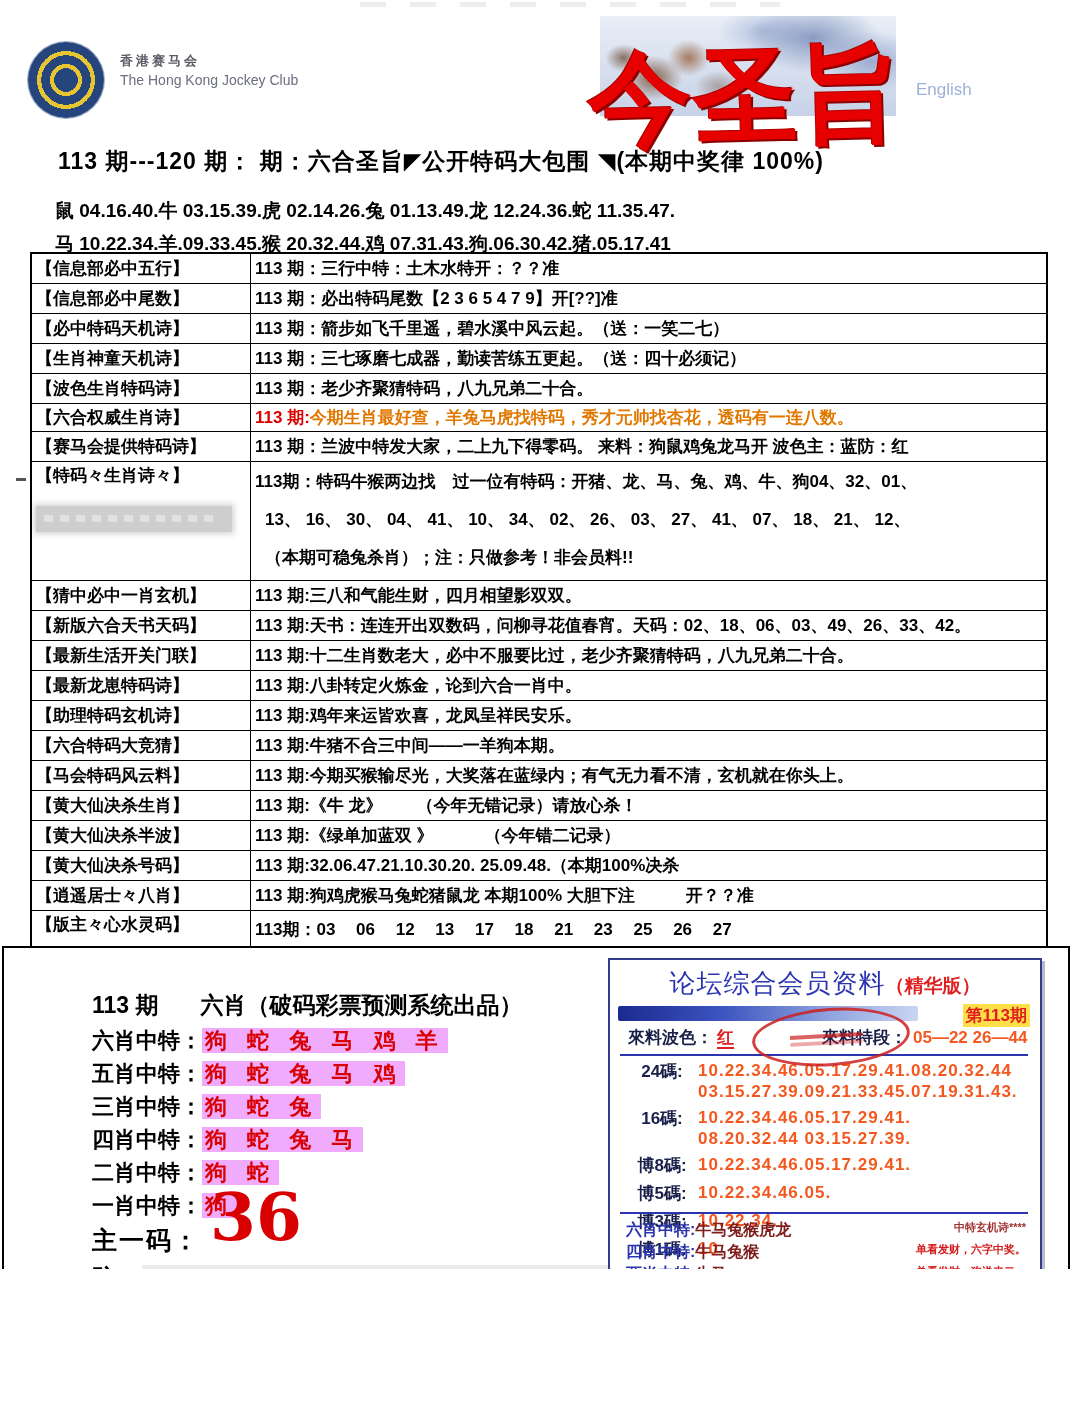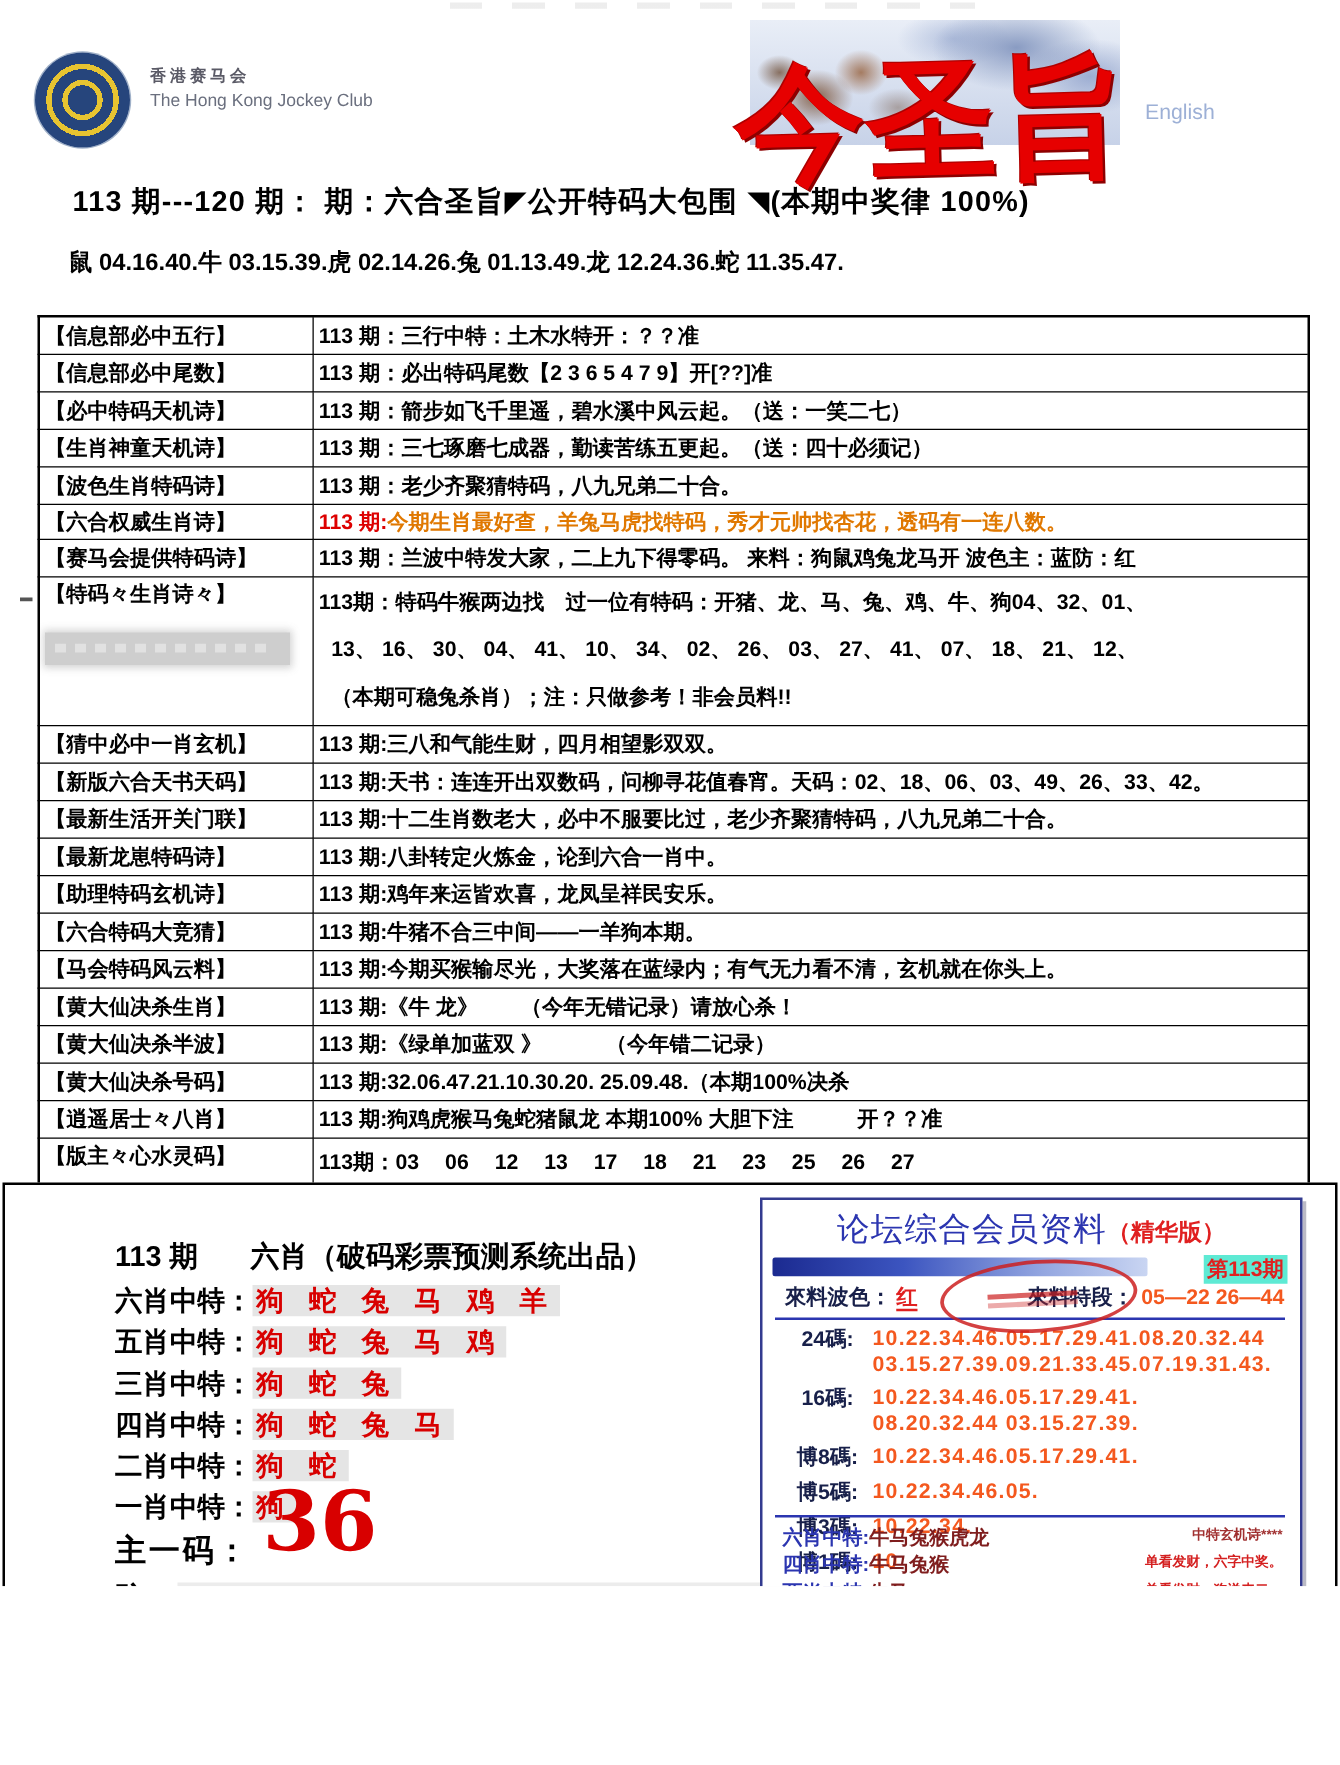--- a/index.html
+++ b/index.html
@@ -53,37 +53,37 @@
   .wm::after{content:"";position:absolute;left:8px;top:9px;width:170px;height:7px;
       background:repeating-linear-gradient(90deg,#dcdcdc 0 9px,#c6c6c6 9px 16px);}
   .stray-dash{position:absolute;left:16px;top:478px;width:10px;height:3px;background:#555;}
 
   
   .bottom-box{position:absolute;left:2px;top:946px;width:1064px;height:358px;border:2px solid #000;background:#fff;}
   .lp-title{position:absolute;left:92px;top:990px;font-size:23px;font-weight:bold;}
   .lp-title .t2{margin-left:42px;}
   .lp-list{position:absolute;left:92px;top:1026px;}
   .lp-row{height:33px;font-size:22px;font-weight:bold;}
-  .lp-row .val{color:#d80000;letter-spacing:7px;background:#e5e5e5;padding:0 3px;margin-top:36px;}
+  .lp-row .val{color:#d80000;letter-spacing:7px;background:#f0abfc;padding:0 3px;margin-top:36px;}
   .lp-main-lbl{position:absolute;left:92px;top:1224px;font-size:25px;font-weight:bold;letter-spacing:2px;}
   .lp-main-val{position:absolute;left:210px;top:1178px;font-size:66px;font-weight:bold;color:#d80000;
                font-family:"DejaVu Serif","Liberation Serif",serif;}
   .lp-guard{position:absolute;left:92px;top:1262px;font-size:25px;font-weight:bold;}
   .lp-guard .val{color:#d80000;font-size:24px;letter-spacing:2px;background:#ececec;padding:0 3px;}
 
   
   .member{position:absolute;left:608px;top:958px;width:430px;height:332px;background:#fff;
           border:2px solid #333b8f;box-shadow:3px 3px 0 rgba(130,130,150,.55);}
   .m-title{position:absolute;left:0;top:6px;width:100%;text-align:center;white-space:nowrap;}
   .m-title .t1{font-size:26px;font-weight:normal;color:#2b35b0;letter-spacing:1px;}
   .m-title .t2{font-size:19px;font-weight:bold;color:#e02020;}
   .m-bar{position:absolute;left:8px;top:46px;width:300px;height:15px;border-radius:2px;
          background:linear-gradient(90deg,#1b2a90,#3c55c0 35%,#93a6e0 72%,#c9d5f2);}
   .m-issue{position:absolute;right:10px;top:44px;font-size:17px;font-weight:bold;color:#e02020;
-           background:#5eead4;padding:0 3px;}
+           background:#fde047;padding:0 3px;}
   .m-src{position:absolute;left:18px;top:66px;font-size:17px;font-weight:bold;white-space:nowrap;}
   .m-src .lab{color:#18204a;}
   .m-src .red{color:#e02020;border-bottom:2px solid #e02020;margin-left:4px;}
   .m-src .gap{display:inline-block;width:88px;}
   .m-src .seg{color:#f4581e;margin-left:6px;}
   .m-div1{position:absolute;left:10px;top:94px;width:408px;height:2px;background:#2b35b0;}
   .m-codes{position:absolute;left:16px;top:100px;width:404px;}
   .m-code-row{margin-bottom:5px;}
   .m-code-row .clab{display:inline-block;vertical-align:top;font-size:17px;font-weight:bold;color:#18204a;width:72px;text-align:center;}
   .m-code-row .clines{display:inline-block;vertical-align:top;}
@@ -119,20 +119,21 @@
   <div class="logo-en">The Hong Kong Jockey Club</div>
 
   <div class="banner-photo"></div>
   <div class="banner-title">今圣旨</div>
   <div class="english-link">English</div>
 
   <div class="headline">113 期---120 期：  期：六合圣旨◤公开特码大包围 ◥(本期中奖律 100%)</div>
 
   <div class="zodiac">
     <div>鼠 04.16.40.牛 03.15.39.虎 02.14.26.兔 01.13.49.龙 12.24.36.蛇 11.35.47.</div>
+    <div>马 10.22.34.羊.09.33.45.猴 20.32.44.鸡 07.31.43.狗.06.30.42.猪.05.17.41</div>
   </div>
 
   <table class="tips">
     <tbody id="tips-body">
         <tr class="normal">
           <td class="lbl">【信息部必中五行】</td>
           <td class="cnt"><span class="prefix">113 期：</span><span class="rowtext">三行中特：土木水特开：？？准</span></td>
         </tr>
         <tr class="normal">
           <td class="lbl">【信息部必中尾数】</td>

